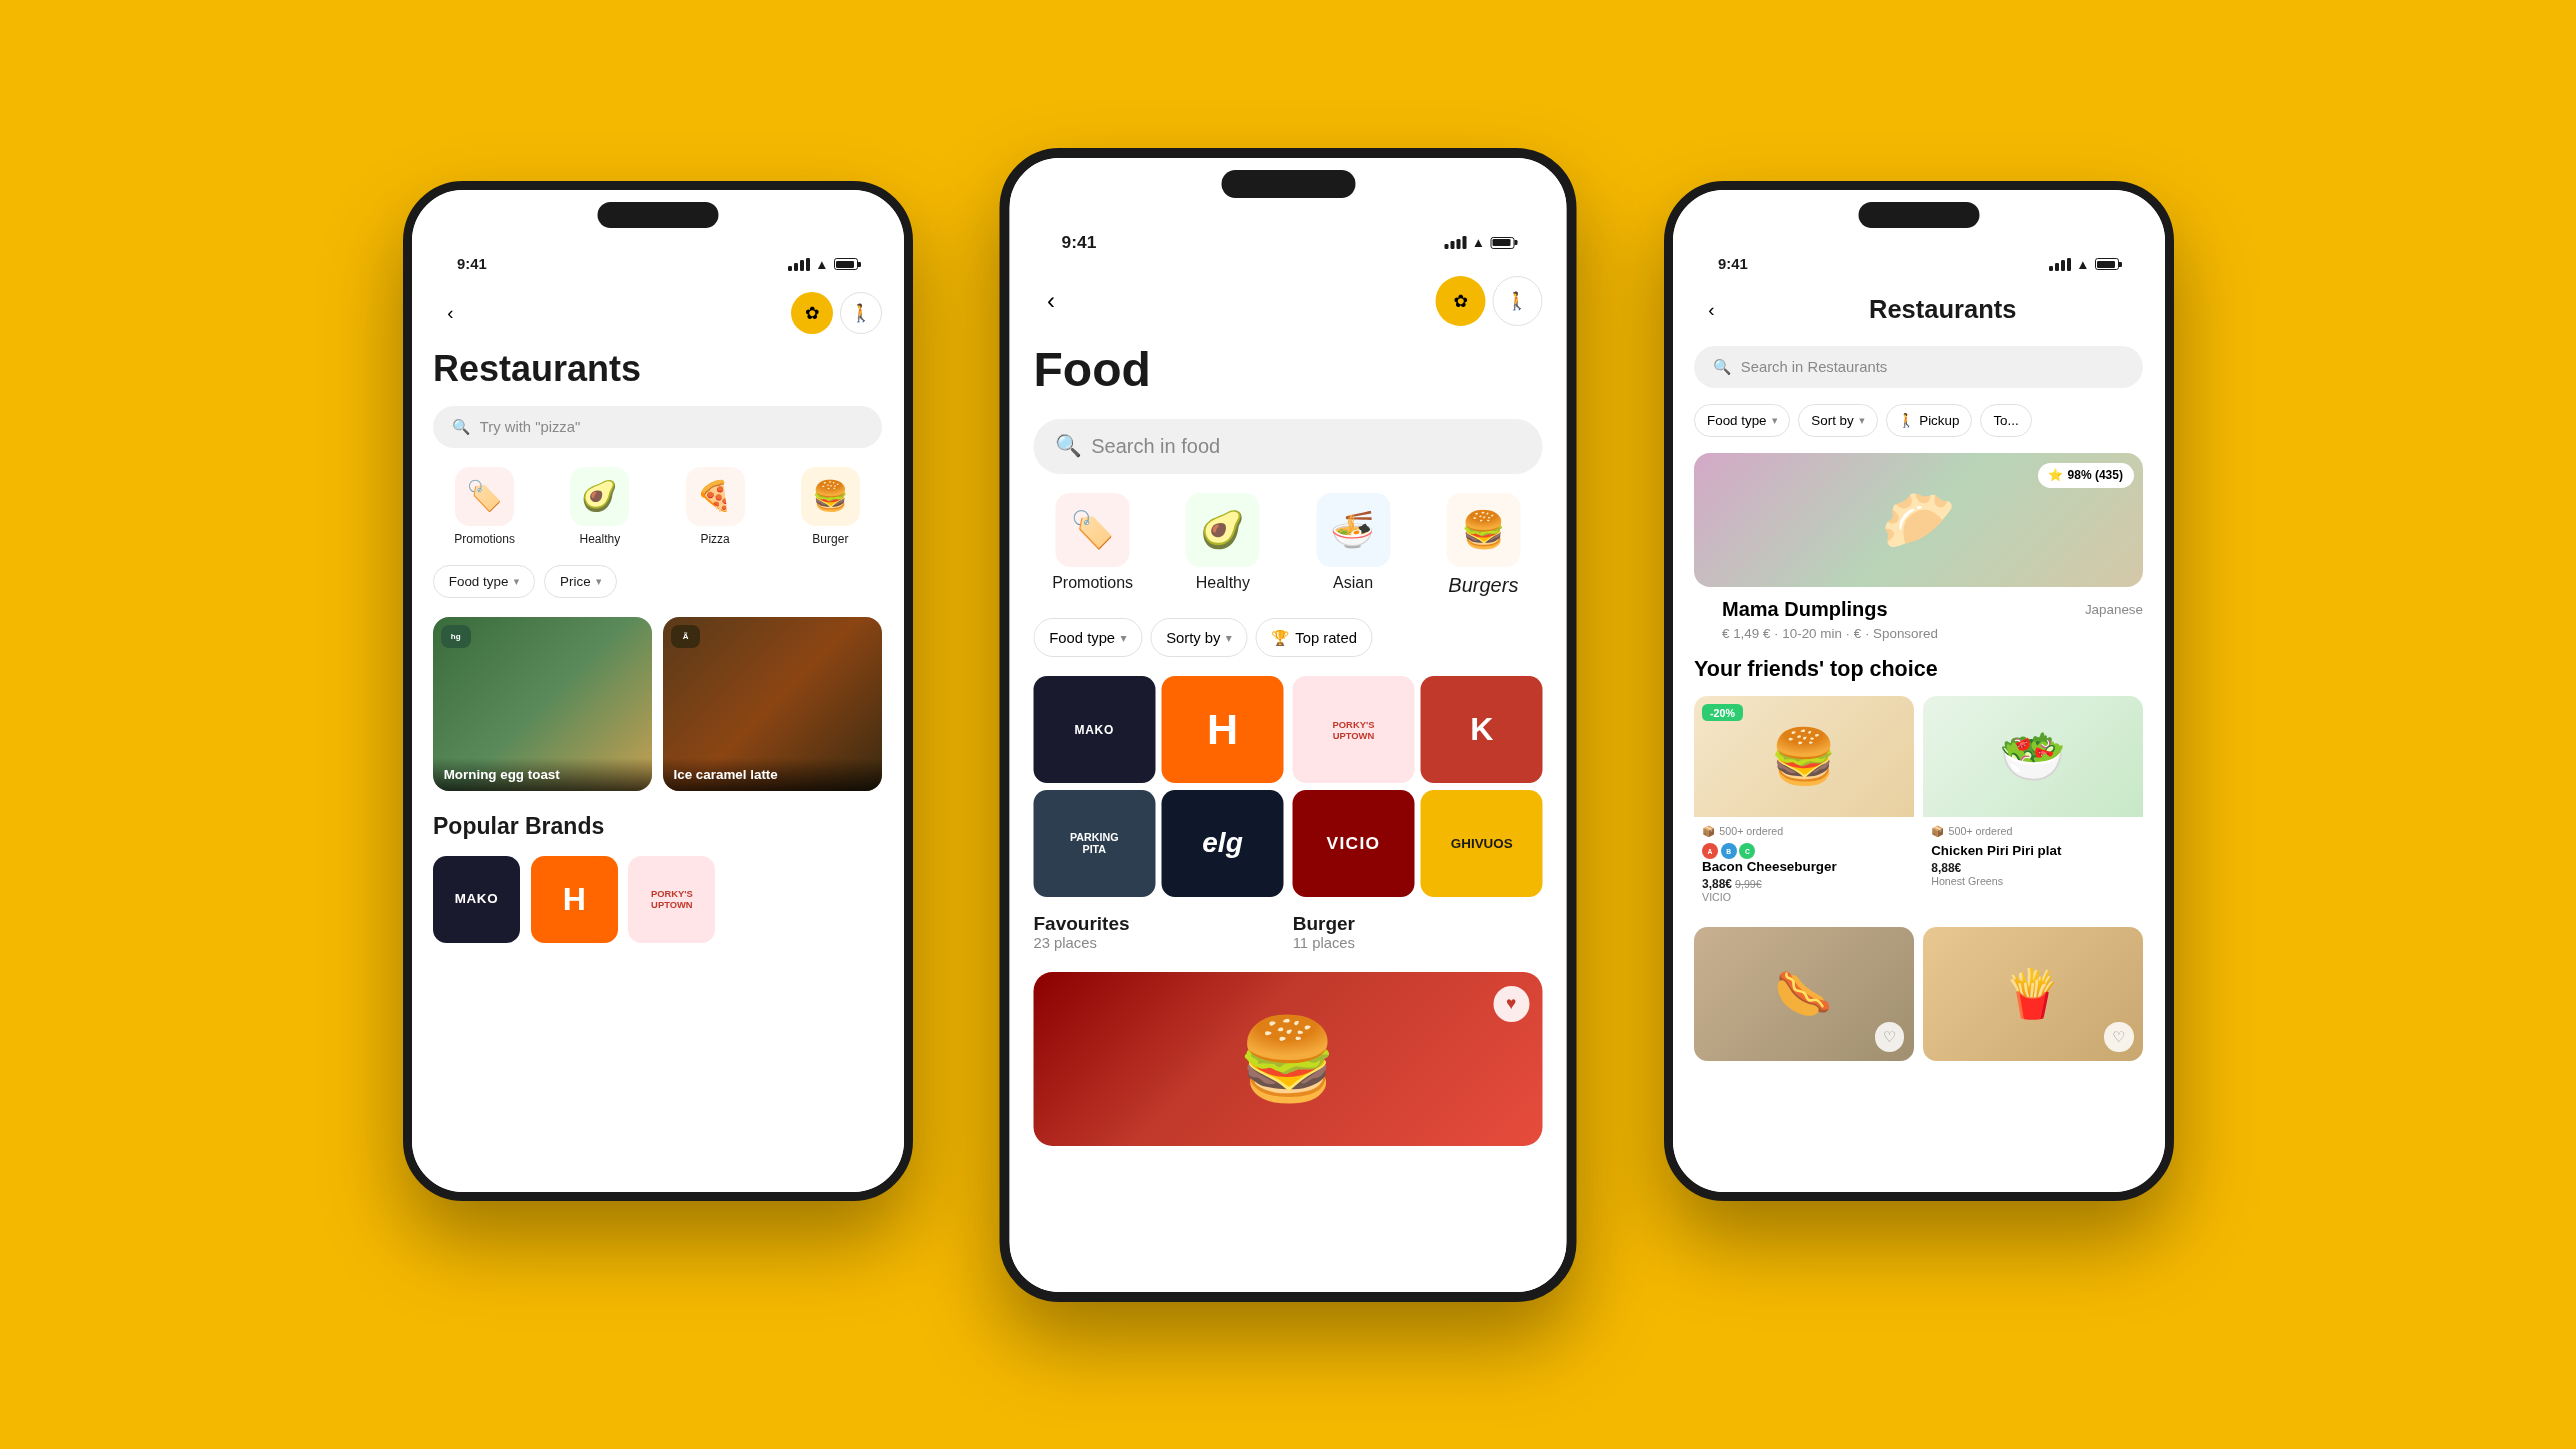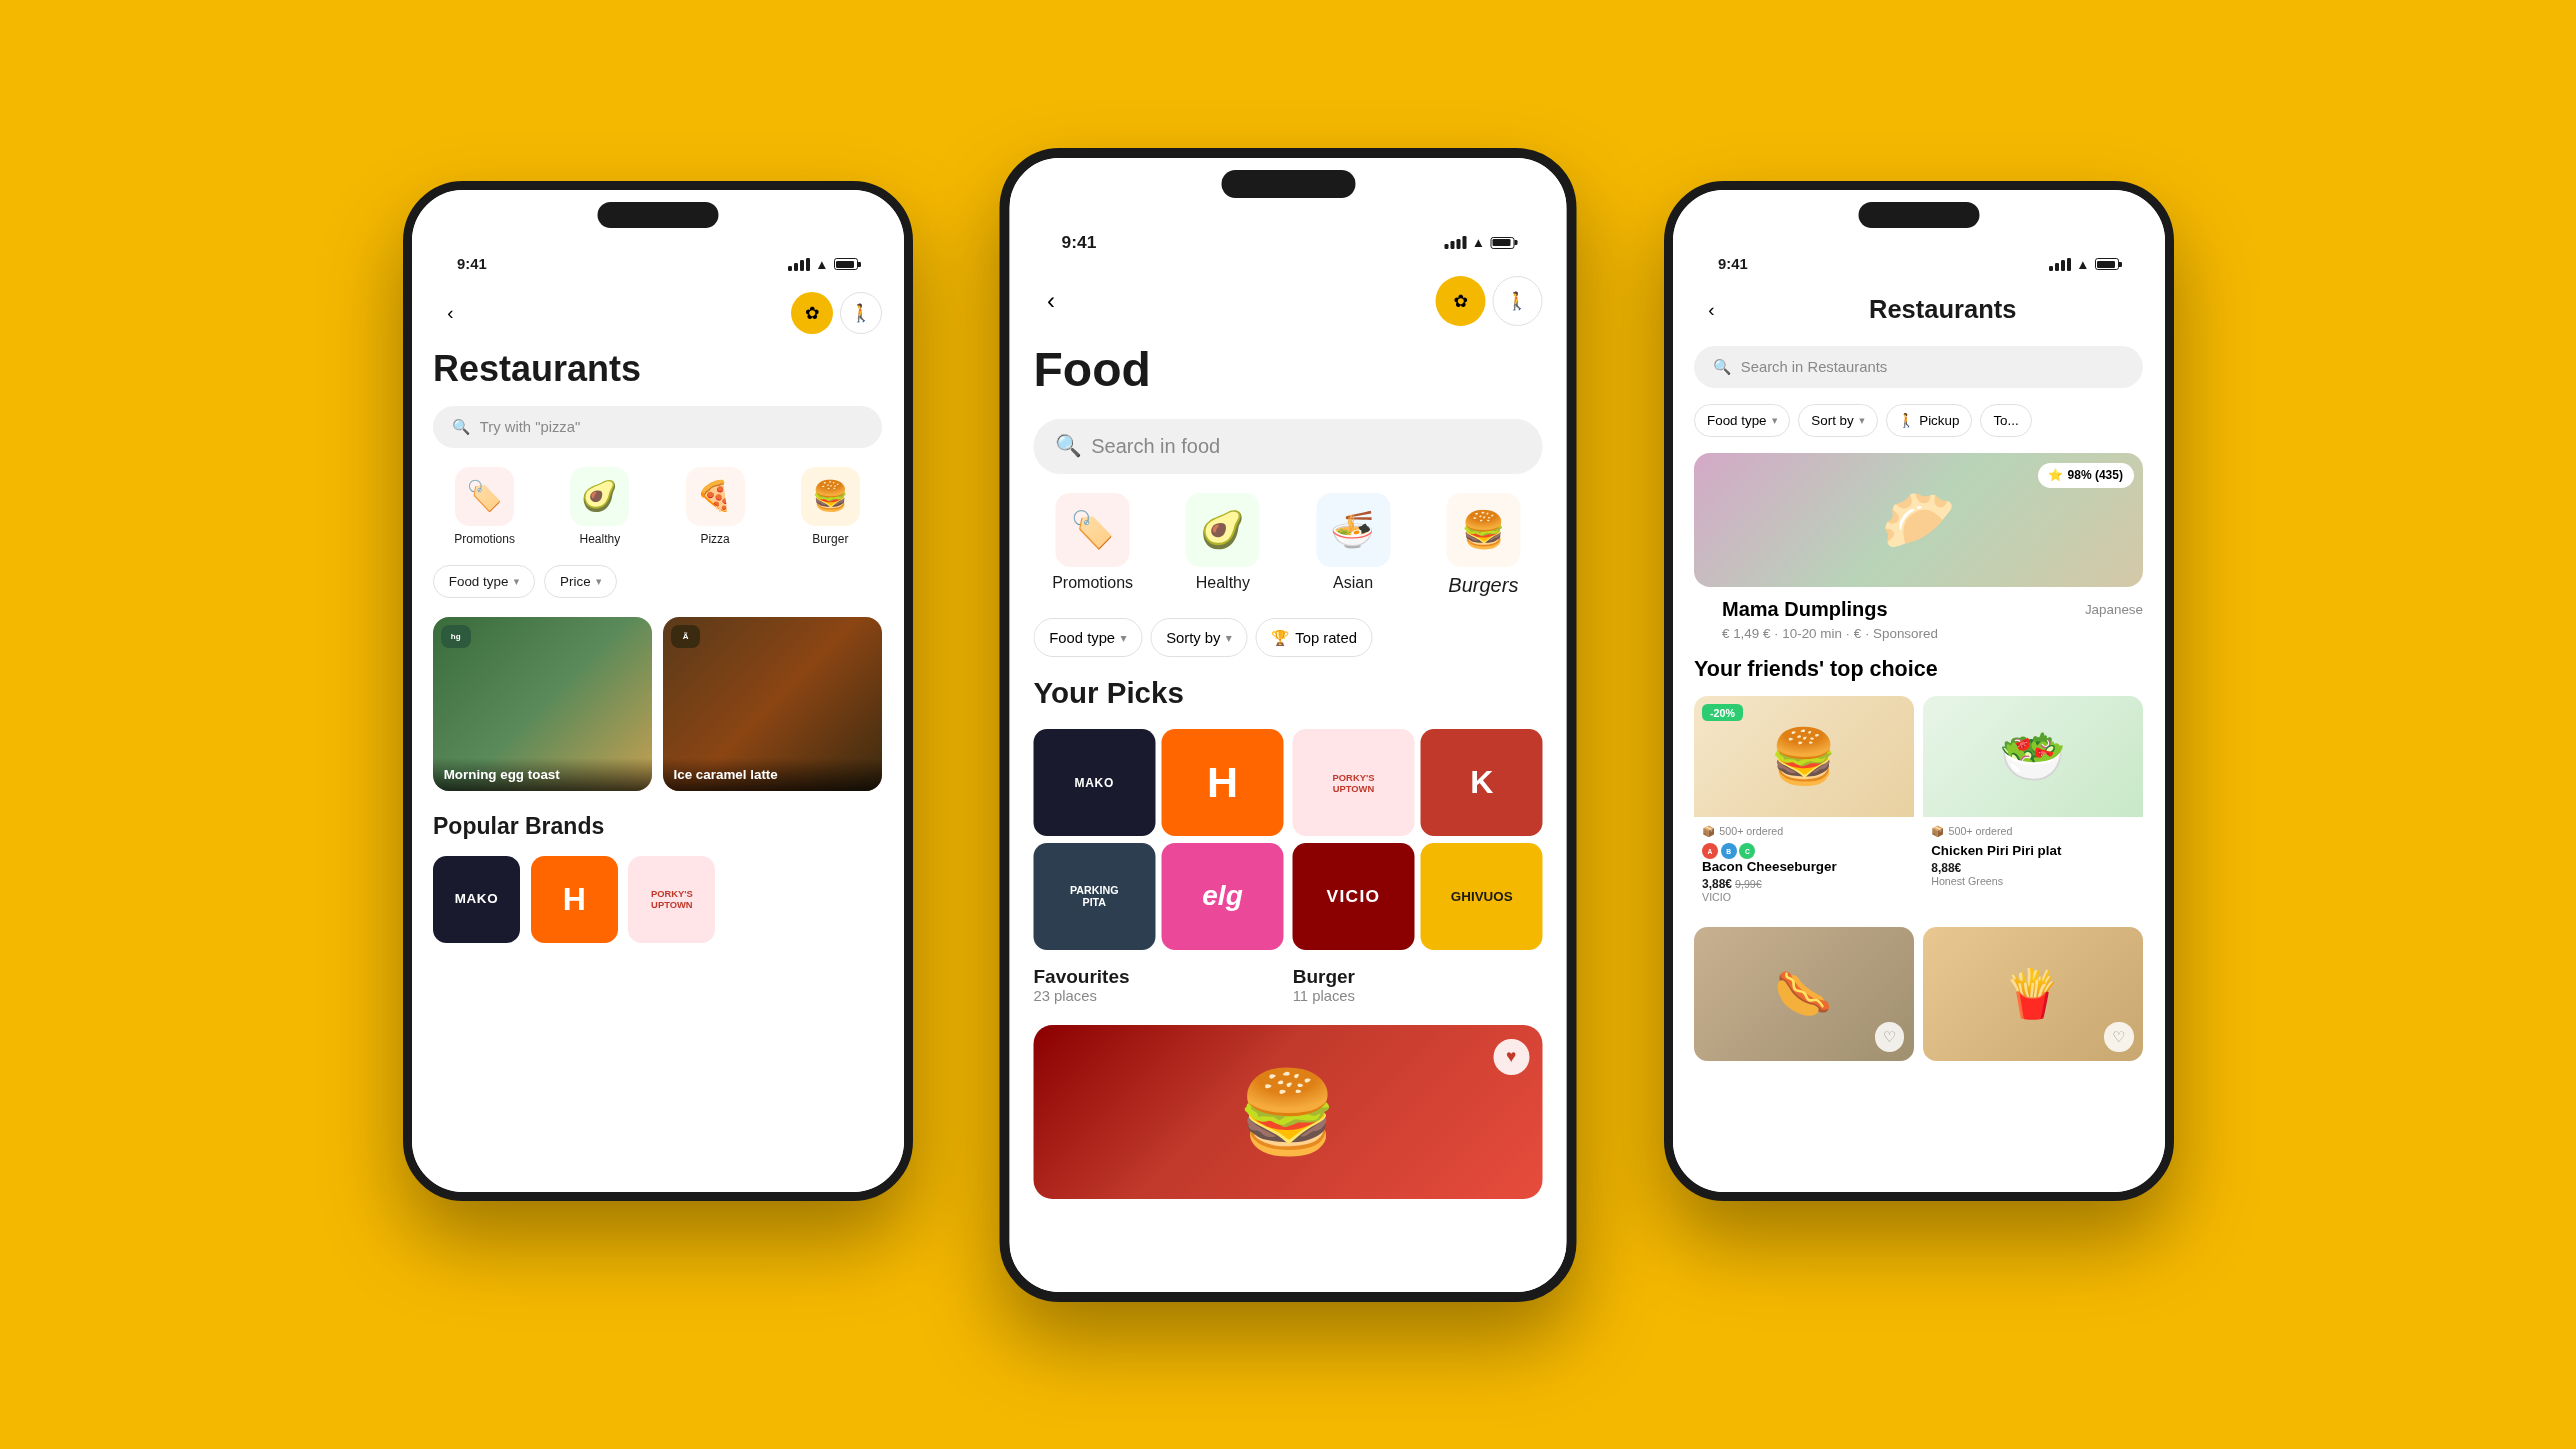--- a/index.html
+++ b/index.html
@@ -381,21 +381,21 @@
       font-weight: 900;
       font-size: 14.8px;
       color: #fff;
       overflow: hidden;
     }
     .pick-mako { background: #1a1a2e; font-size: 13.4px; }
     .pick-h { background: #FF6600; font-size: 43px; }
     .pick-porkys { background: #ffe4e8; color: #c0392b; font-size: 10.7px; text-align: center; }
     .pick-k { background: #c0392b; font-size: 32px; }
     .pick-parking { background: #2c3e50; font-size: 10.7px; text-align: center; padding: 7px; }
-    .pick-elg { background: #ec4899; font-size: 27px; }
+    .pick-elg { background: #0f172a; font-size: 27px; }
     .pick-vicio { background: #8B0000; font-size: 16px; }
     .pick-ghivuos { background: #F5B800; font-size: 14.8px; color: #1a1a1a; }
     .picks-label-item .picks-title {
       font-size: 19px;
       font-weight: 700;
       color: #1a1a1a;
     }
     .picks-label-item .picks-count {
       font-size: 14.8px;
       color: #888;
@@ -878,21 +878,20 @@
           <div class="center-filter-chip">
             <span>Sorty by</span>
             <span style="font-size:12px;color:#888;">▾</span>
           </div>
           <div class="top-rated-chip">
             <span class="trophy-icon">🏆</span>
             <span>Top rated</span>
           </div>
         </div>
 
-        <div class="section-title" style="font-size:29.5px;margin-bottom:19px;">Your Picks</div>
 
         <div style="display:flex;gap:9.4px;margin-bottom:16px;">
 
           <div style="display:grid;grid-template-columns:1fr 1fr;grid-template-rows:1fr 1fr;gap:6.7px;flex:1;">
             <div class="pick-item pick-mako">
               <span style="font-size:12px;font-weight:900;letter-spacing:0.7px;">MAKO</span>
             </div>
             <div class="pick-item pick-h">
               <span>H</span>
             </div>

